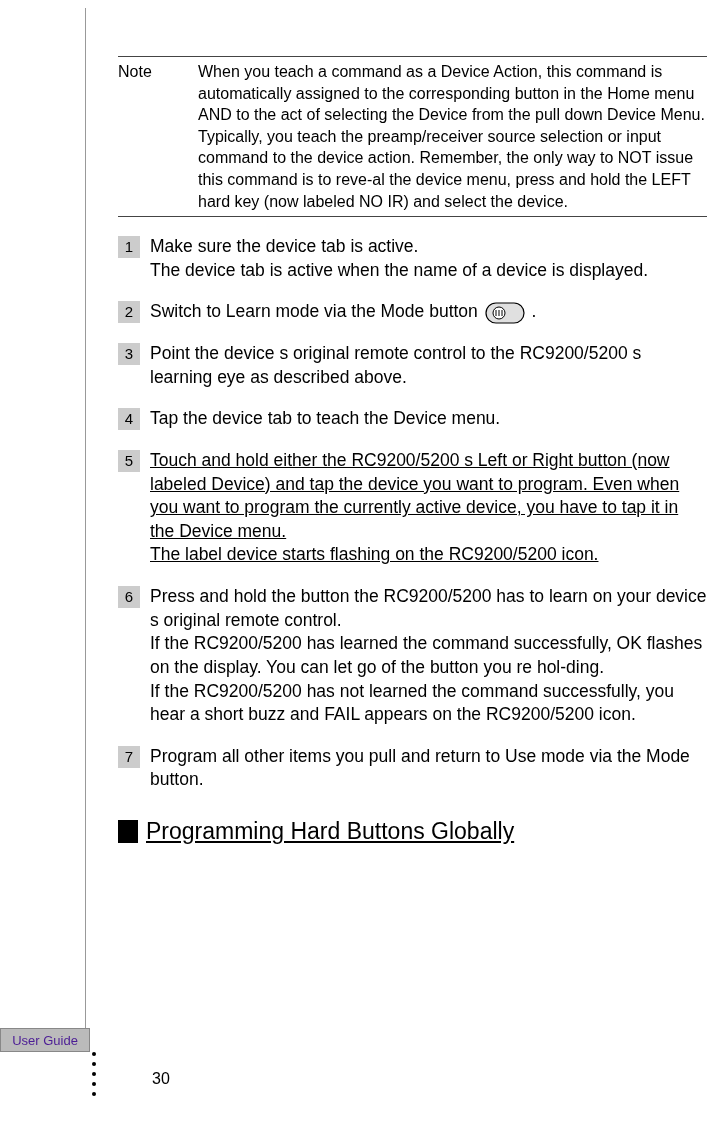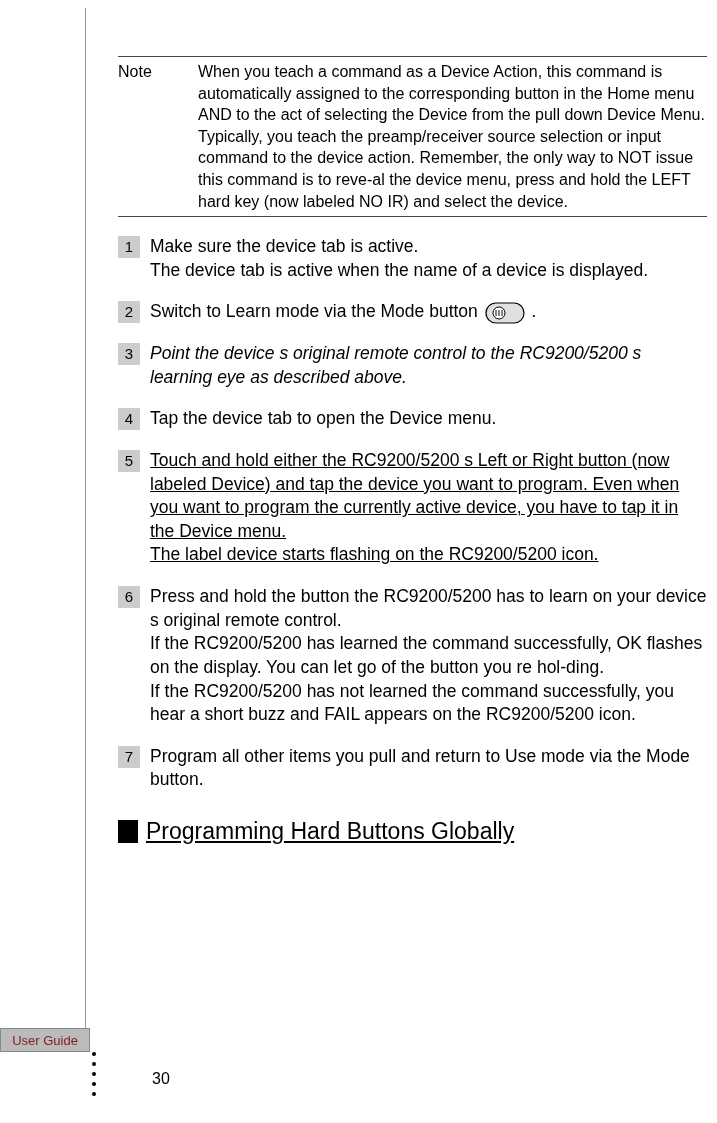--- a/index.html
+++ b/index.html
@@ -103,21 +103,21 @@
       left: 0;
       top: 1020px;
       width: 90px;
       height: 24px;
       background: #bbb;
       border: 1px solid #888;
       display: flex;
       align-items: center;
       justify-content: center;
       font-size: 13px;
-      color: #7f1d1d;
+      color: #4c1d95;
     }
     .footer-dots {
       position: absolute;
       left: 92px;
       top: 1044px;
       display: flex;
       flex-direction: column;
       gap: 6px;
     }
     .footer-dots .dot {
@@ -166,26 +166,26 @@
               <line x1="14" y1="8" x2="14" y2="14" stroke="#000" stroke-width="1"></line>
               <line x1="17" y1="8" x2="17" y2="14" stroke="#000" stroke-width="1"></line>
             </svg>
           </span>
           <span>.</span>
         </div>
       </div>
 
       <div class="step">
         <div class="step-num">3</div>
-        <div class="step-body" style="white-space:pre-line;font-style:italic;">Point the device s original remote control to the RC9200/5200 s learning eye as described above.</div>
+        <div class="step-body" style="white-space:pre-line;">Point the device s original remote control to the RC9200/5200 s learning eye as described above.</div>
       </div>
 
       <div class="step">
         <div class="step-num">4</div>
-        <div class="step-body" style="white-space:pre-line;">Tap the device tab to open the Device menu.</div>
+        <div class="step-body" style="white-space:pre-line;">Tap the device tab to teach the Device menu.</div>
       </div>
 
       <div class="step">
         <div class="step-num">5</div>
         <div class="step-body" style="white-space:pre-line;text-decoration:underline;">Touch and hold either the RC9200/5200 s Left or Right button (now labeled Device) and tap the device you want to program. Even when you want to program the currently active device, you have to tap it in the Device menu.
 The label  device  starts flashing on the RC9200/5200 icon.</div>
       </div>
 
       <div class="step">
         <div class="step-num">6</div>

